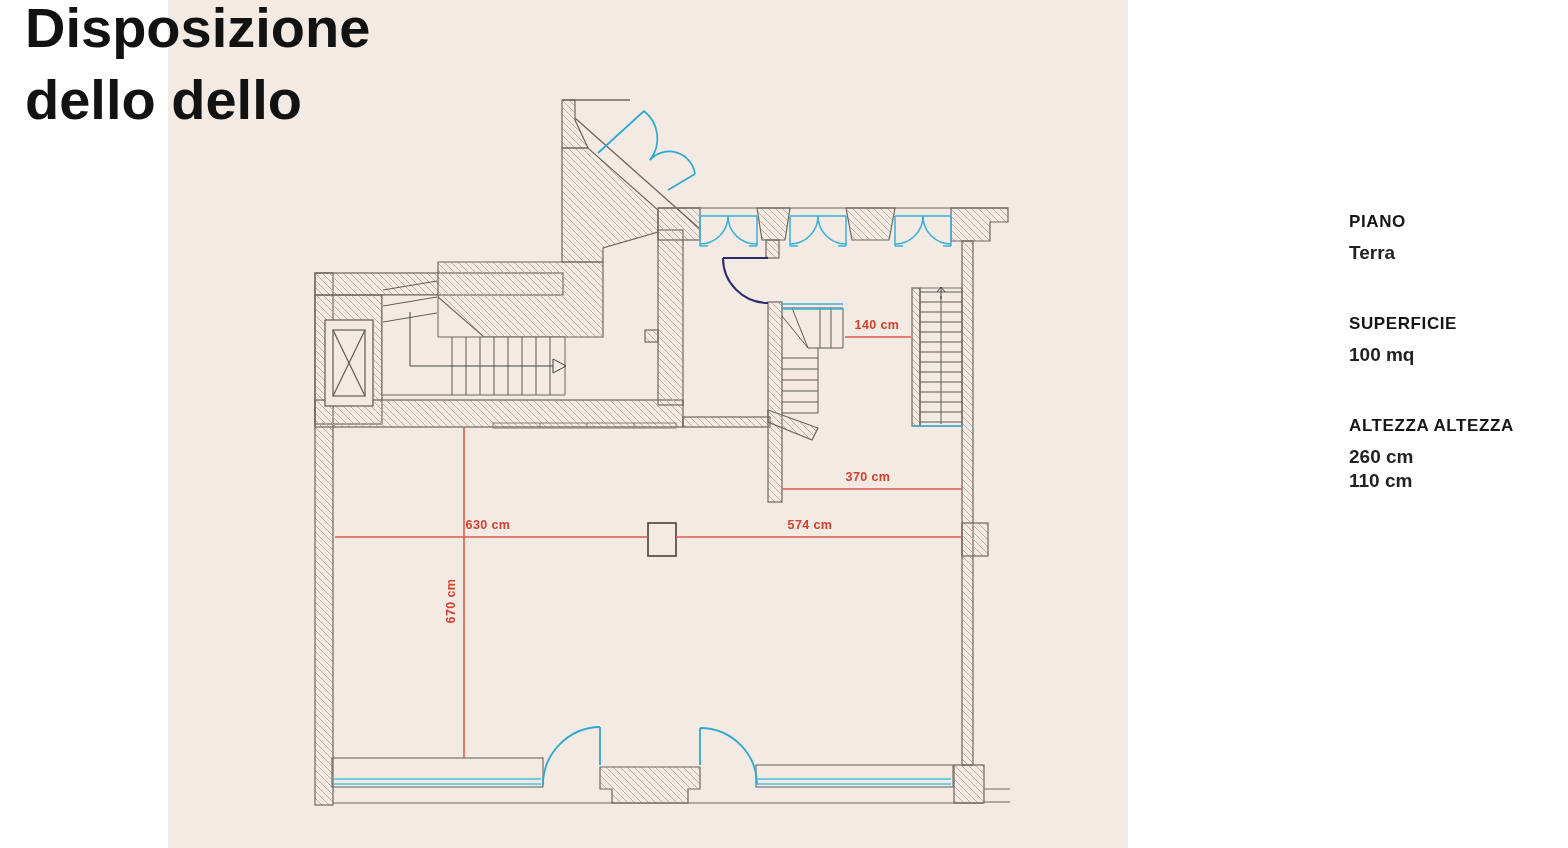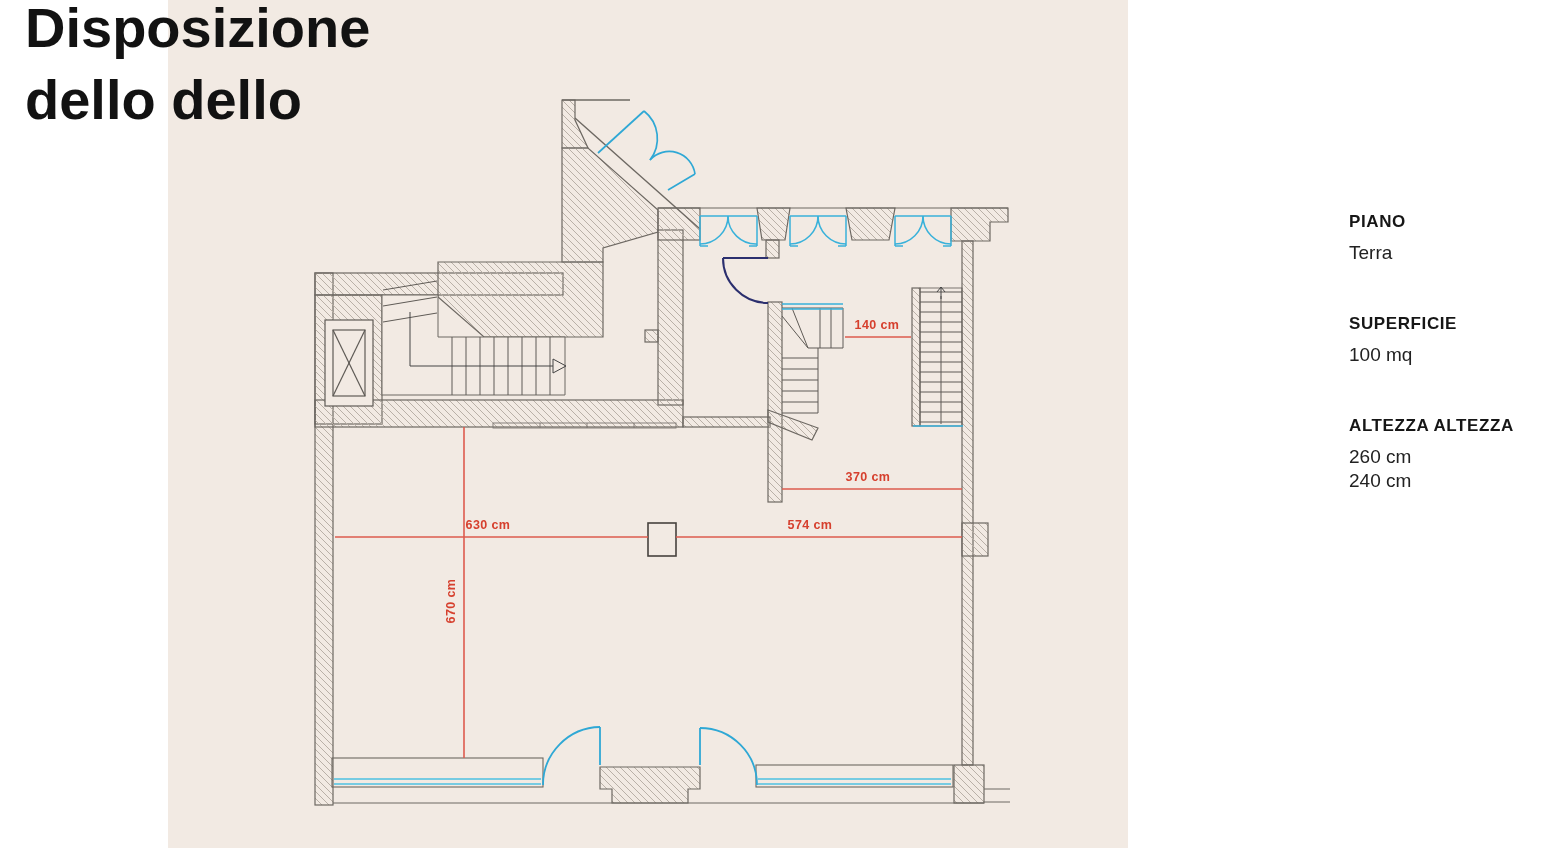--- a/index.html
+++ b/index.html
@@ -18,21 +18,21 @@
   }
   .plan-svg{position:absolute;left:0;top:0;}
   .info{
     position:absolute;left:1349px;top:212px;width:210px;color:#1c1c1c;
   }
   .info-group{margin-bottom:49px;}
   .info-label{
     font-size:17px;font-weight:700;letter-spacing:.6px;color:#161616;
     margin-bottom:9px;
   }
-  .info-value{font-size:19px;line-height:24px;color:#222222;}
+  .info-value{font-size:19px;line-height:24px;color:#222222;font-weight:bold;}
   .dim-label{
     font-family:"Liberation Sans",sans-serif;
     font-size:12.5px;font-weight:700;letter-spacing:.4px;fill:#d6402e;
   }
 </style>
 </head>
 <body>
 
 <div class="panel"></div>
 
@@ -252,15 +252,15 @@
     <div class="info-label">PIANO</div>
     <div class="info-value">Terra</div>
   </div>
   <div class="info-group">
     <div class="info-label">SUPERFICIE</div>
     <div class="info-value">100 mq</div>
   </div>
   <div class="info-group">
     <div class="info-label">ALTEZZA ALTEZZA</div>
     <div class="info-value">260 cm</div>
-    <div class="info-value">240 cm</div>
+    <div class="info-value">110 cm</div>
   </div>
 </div>
 
 </body></html>

